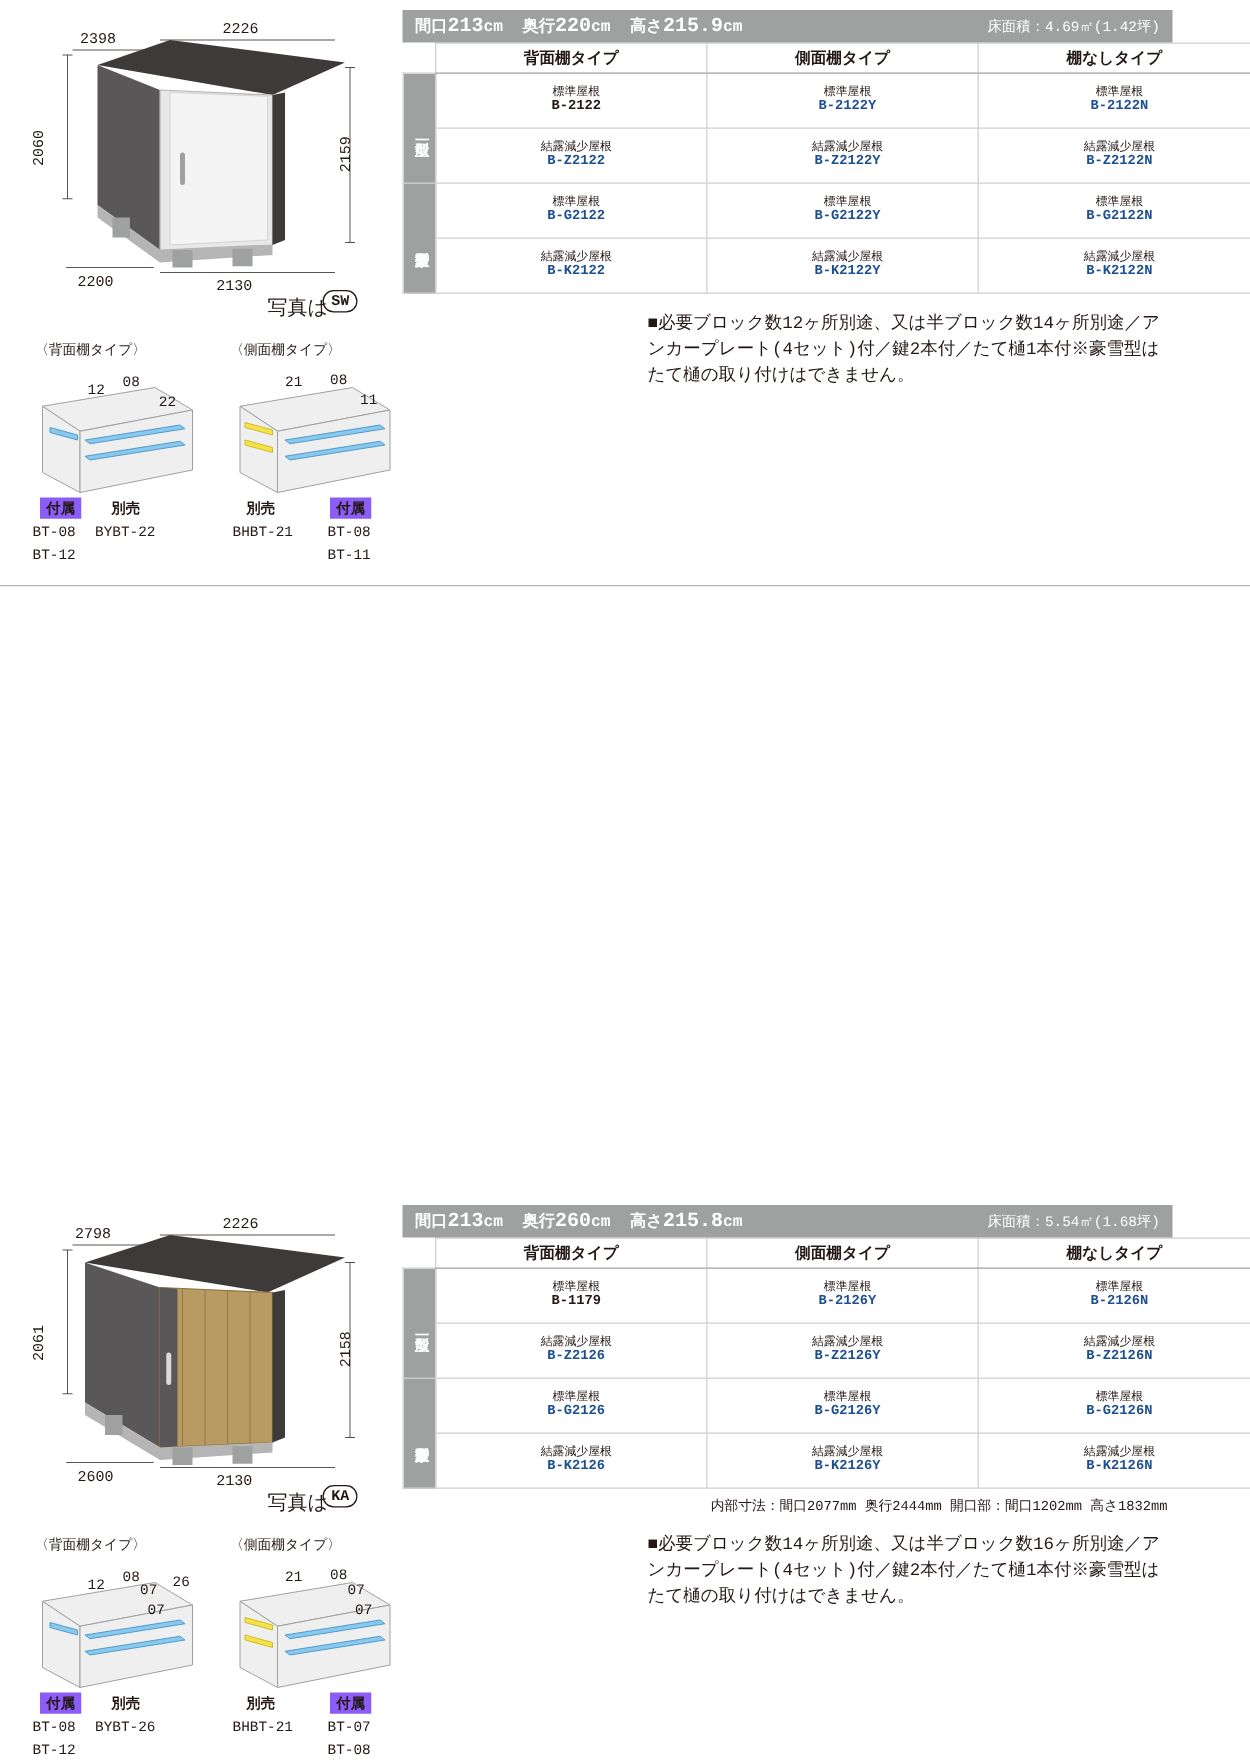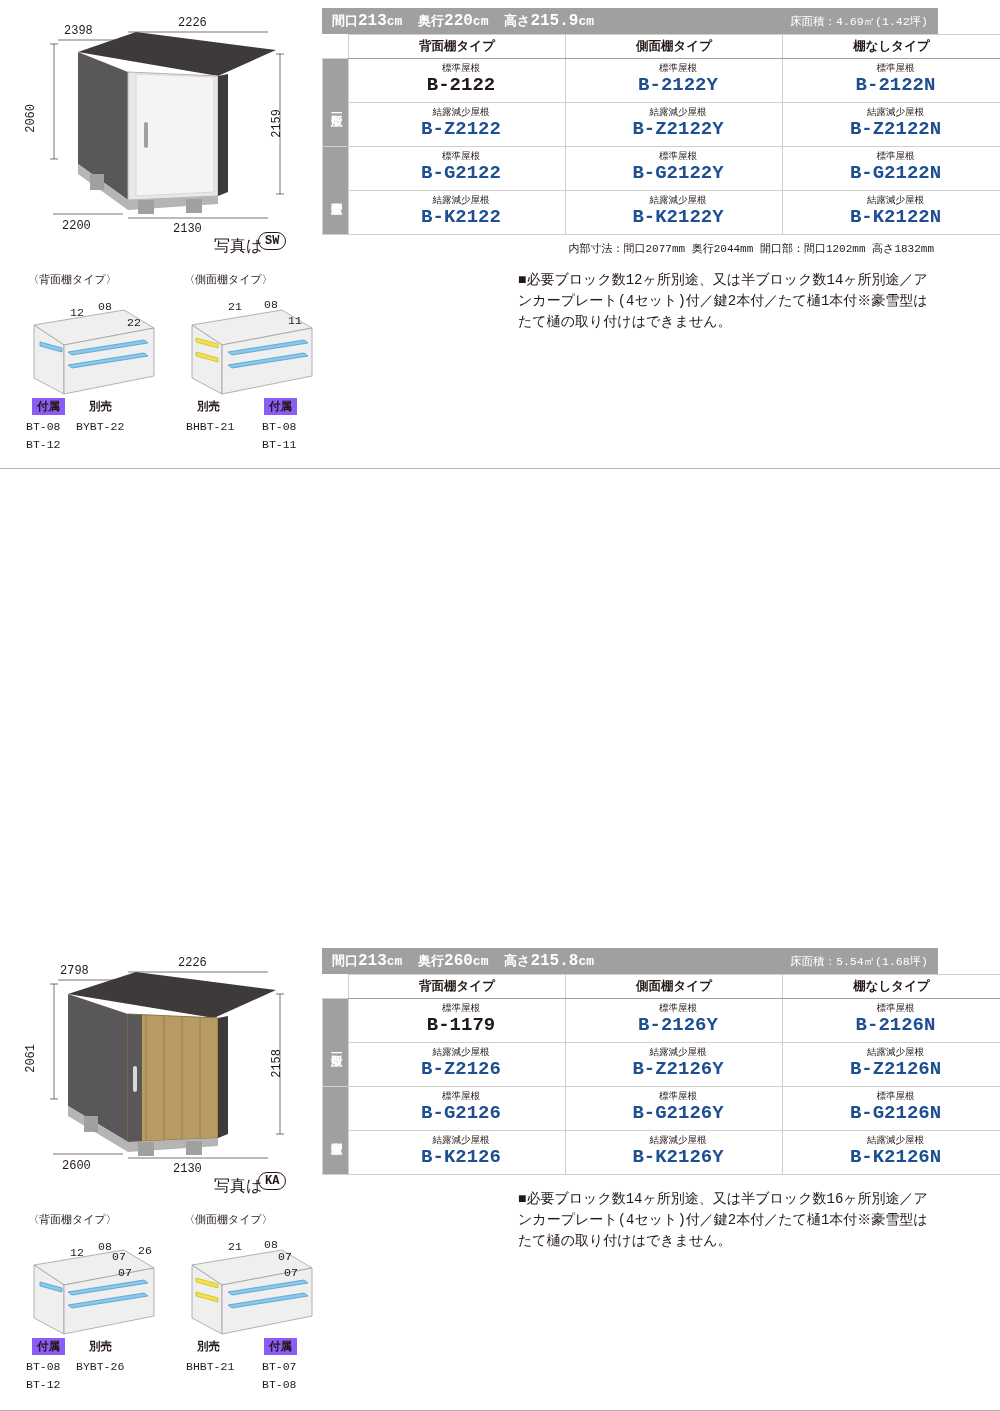--- a/index.html
+++ b/index.html
@@ -45,21 +45,21 @@
   .headbar .hr { margin-left:auto; padding-right:10px; font-size:11.5px; }
 
   table.spec { border-collapse:collapse; width:678px; table-layout:fixed; }
   table.spec td { border:1px solid #cfcfcf; vertical-align:middle;text-align:center; }
   .colhdr { text-align:center; font-size:12.5px; font-weight:bold; padding:3px 0;
             background:#ffffff; border-bottom:1px solid #9fa0a0 !important; }
   .sidecell { width:26px; background:#9fa0a0; color:#ffffff; text-align:center;
               font-size:11.5px; font-weight:bold; padding:0; }
   .sidecell span { writing-mode:vertical-rl; display:inline-block; line-height:1.1; }
   .roofnote { font-size:9.5px; color:#231815; line-height:1.1; padding:2px 0 0 8px; }
-  .model { font-size:19px; font-weight:bold; color:#1d4f91; padding:0 0 3px 8px; line-height:1.1; }
+  .model { font-size:11px; font-weight:bold; color:#1d4f91; padding:0 0 3px 8px; line-height:1.1; }
   .model.black { color:#231815; }
   td.mcell { padding:0; height:44px; }
 
   .innerdim { text-align:right; font-size:11px; padding:6px 4px 0 0; color:#231815; }
   .notes { font-size:14px; line-height:1.5; padding:14px 6px 0 196px; color:#231815; }
 </style>
 </head>
 <body>
 
 <div class="page">
@@ -241,28 +241,27 @@
                 <div class="model">B-K2122Y</div>
               </td>
           <td class="mcell">
                 <div class="roofnote">結露減少屋根</div>
                 <div class="model">B-K2122N</div>
               </td>
         </tr>
       </tbody>
         </table>
 
-      <div class="innerdim">内部寸法：間口2077mm 奥行2044mm 開口部：間口1202mm 高さ1832mm</div>
       <div class="notes">■必要ブロック数12ヶ所別途、又は半ブロック数14ヶ所別途／アンカープレート(4セット)付／鍵2本付／たて樋1本付※豪雪型はたて樋の取り付けはできません。</div>
     </div>
 
     <div class="divider" style="top:468px"></div>
   </div>
 
-  <div class="block" style="top:0">
+  <div class="block" style="top:16px">
 
     <div class="leftcol" style="top:470px">
       <div class="shed-wrap">
         <div class="dimtxt" style="left:42px; top:10px;">2798</div>
         <div class="dimtxt" style="left:160px; top:2px;">2226</div>
         <div class="dimtxt vert" style="left:6px; top:90px;">2061</div>
         <div class="dimtxt vert" style="left:252px; top:95px;">2158</div>
         <div class="dimtxt" style="left:44px; top:205px;">2600</div>
         <div class="dimtxt" style="left:155px; top:208px;">2130</div>
 
@@ -433,20 +432,21 @@
                 <div class="model">B-K2126Y</div>
               </td>
           <td class="mcell">
                 <div class="roofnote">結露減少屋根</div>
                 <div class="model">B-K2126N</div>
               </td>
         </tr>
       </tbody>
         </table>
 
+      <div class="innerdim">内部寸法：間口2077mm 奥行2444mm 開口部：間口1202mm 高さ1832mm</div>
       <div class="notes">■必要ブロック数14ヶ所別途、又は半ブロック数16ヶ所別途／アンカープレート(4セット)付／鍵2本付／たて樋1本付※豪雪型はたて樋の取り付けはできません。</div>
     </div>
 
     <div class="divider" style="top:940px"></div>
   </div>
 
   <div class="block" style="top:0">
 
     
 

